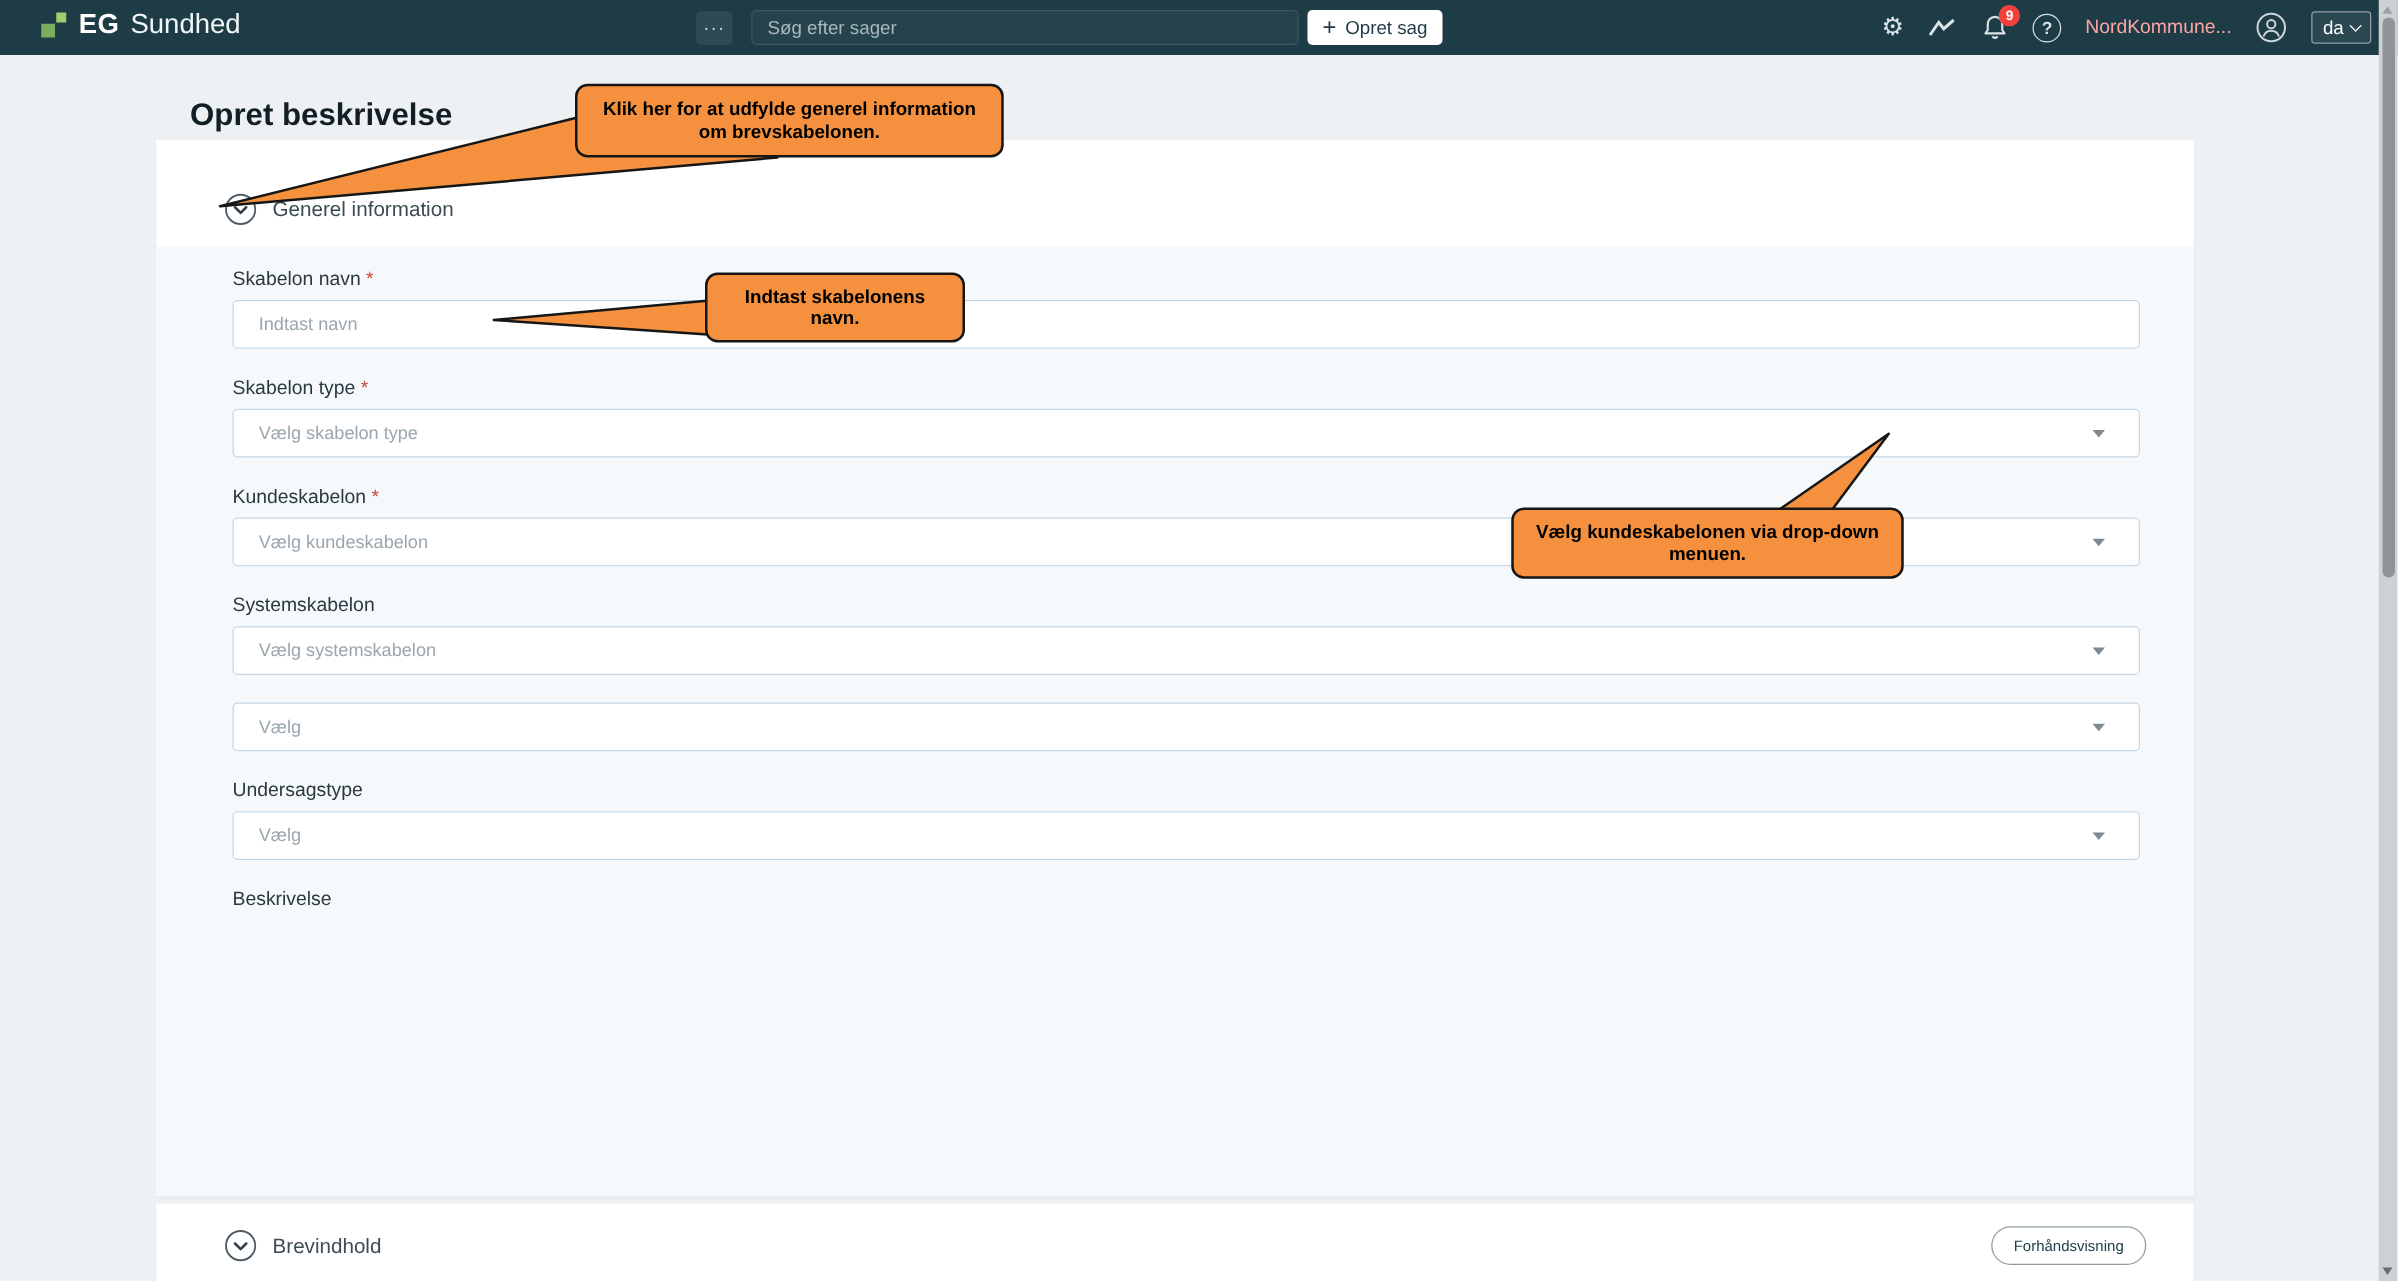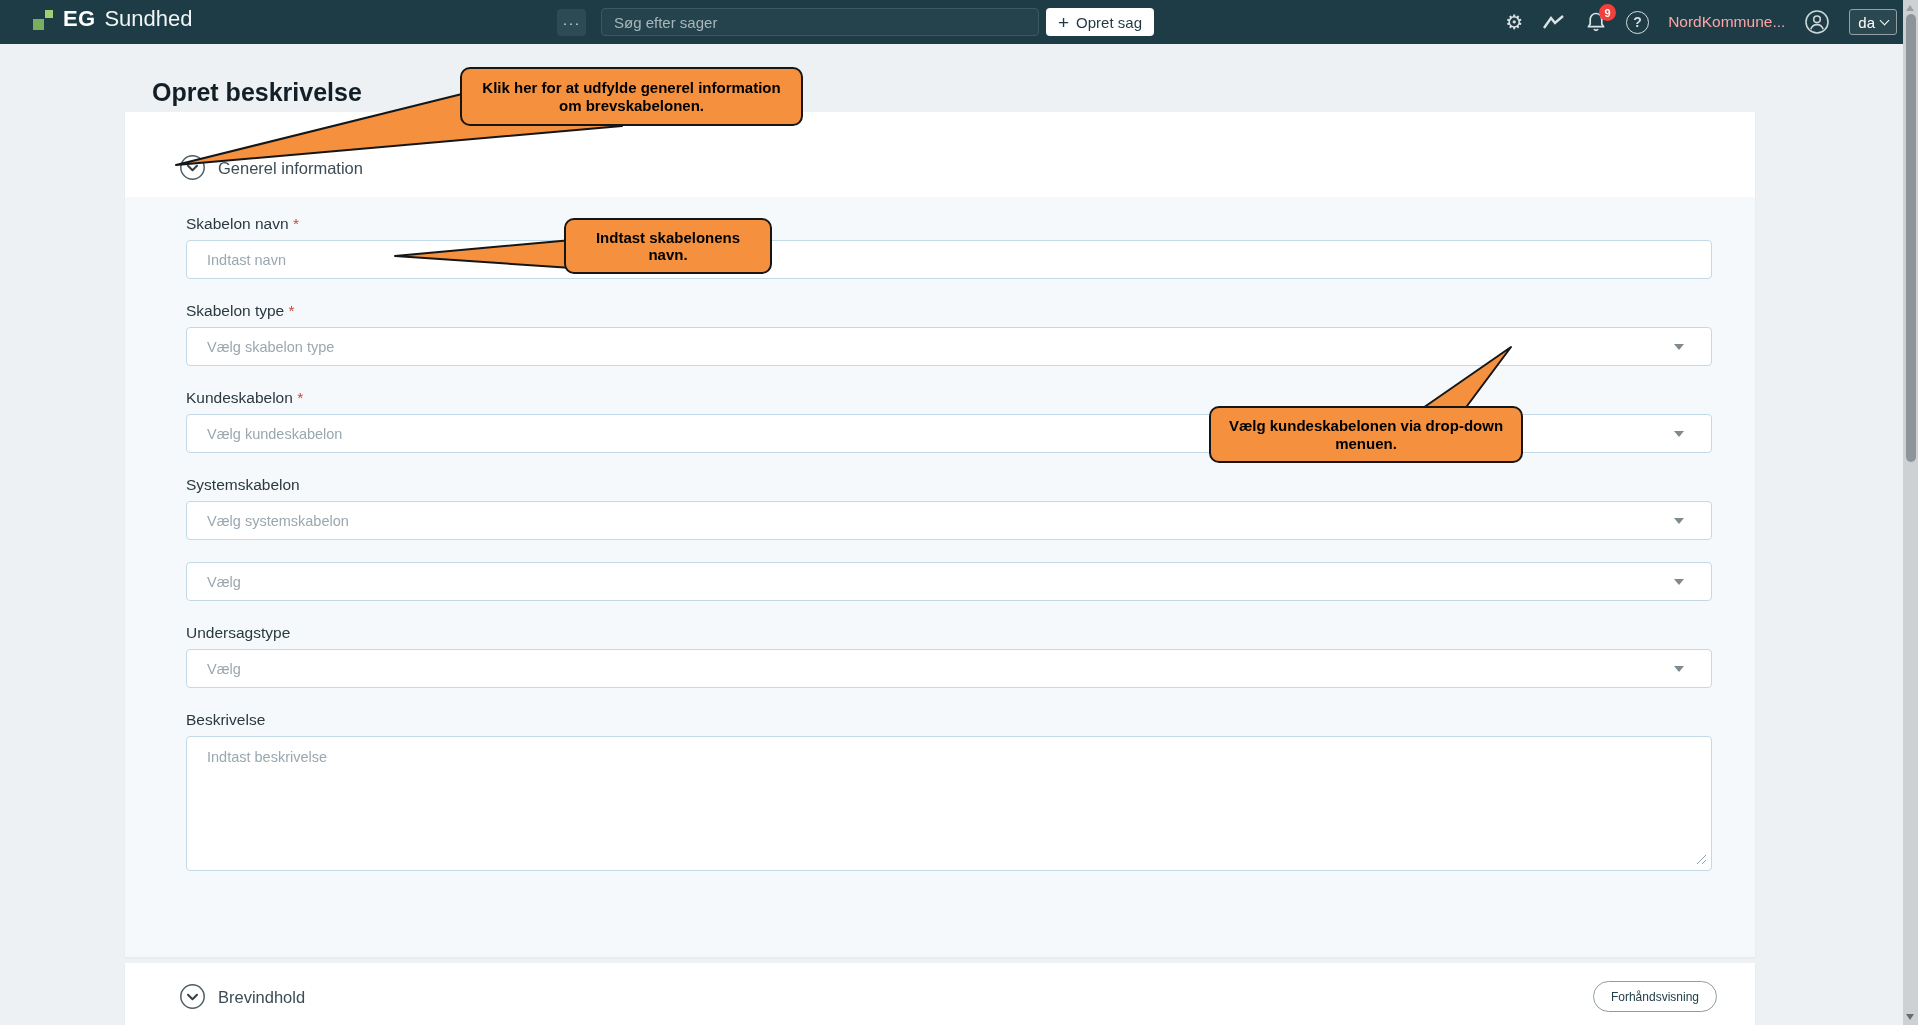--- a/index.html
+++ b/index.html
@@ -217,29 +217,20 @@
     <div class="fg">
       <label><span>Undersagstype</span></label>
       <div class="select">
         <span class="ph">Vælg</span>
         <span class="caret"></span>
       </div>
     </div>
 
     <div class="fg">
       <label><span>Beskrivelse</span></label>
-      <div class="ta-wrap">
-        <textarea class="ta" placeholder="Indtast beskrivelse" style=""></textarea>
-        <span class="resize-corner">
-          <svg width="11" height="11" viewBox="0 0 11 11">
-            <line x1="10" y1="1" x2="1" y2="10" stroke="#8fa3af" stroke-width="1"></line>
-            <line x1="10" y1="6" x2="6" y2="10" stroke="#8fa3af" stroke-width="1"></line>
-          </svg>
-        </span>
-      </div>
     </div>
 
   </div>
 </div>
 
 <div class="card" id="card2">
   <button class="section-toggle">
     <svg width="27" height="27" viewBox="0 0 27 27">
       <circle cx="13.5" cy="13.5" r="11.7" fill="#ffffff" stroke="#4d5d66" stroke-width="1.5"></circle>
       <polyline points="9,11.8 13.5,16.3 18,11.8" fill="none" stroke="#333f46" stroke-width="2" stroke-linecap="round" stroke-linejoin="round"></polyline>

